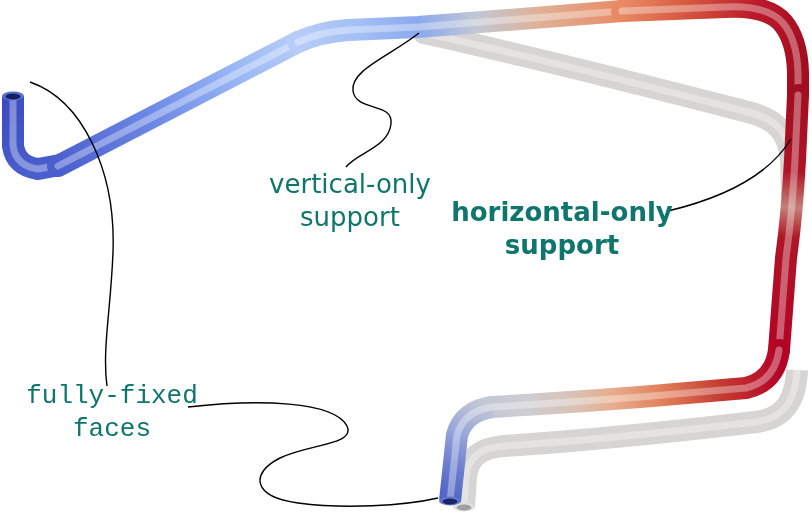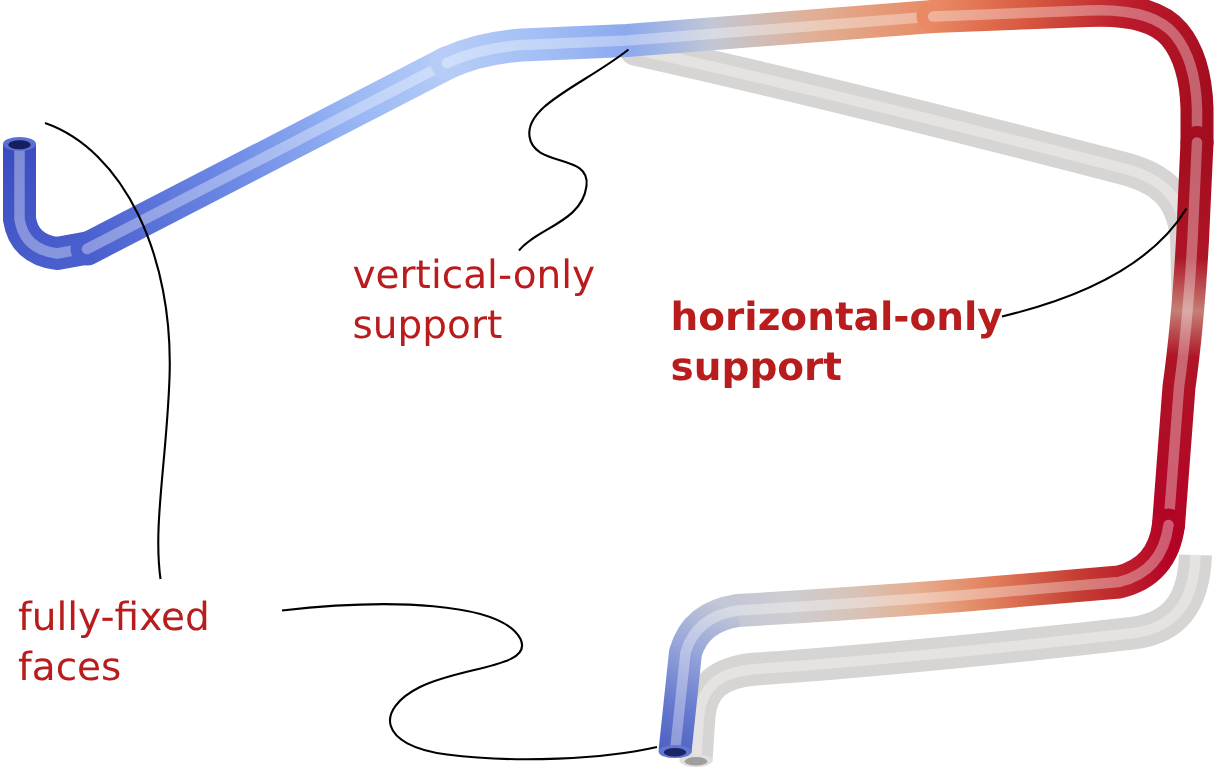--- a/index.html
+++ b/index.html
@@ -10,29 +10,30 @@
     background: #ffffff;
     overflow: hidden;
     font-family: "DejaVu Sans", sans-serif;
   }
   #scene { position: absolute; left: 0; top: 0; }
   .pipe    { stroke-width: 22px; fill: none; }
   .pipe-hl { stroke-width: 7px;  fill: none; stroke: rgba(255,255,255,0.35); }
   .leader  { stroke: #000000; stroke-width: 1.4px; fill: none; }
   .annotation {
     position: absolute;
-    color: #b91c1c;
+    color: #0f766e;
     font-size: 26px;
     line-height: 1.25;
+    text-align: center;
     white-space: pre-line;
     user-select: none;
   }
   #label-vertical   { left: 235px; top: 168px; width: 230px; }
   #label-horizontal { left: 447px; top: 196px; width: 230px; font-weight: bold; }
-  #label-fixed      { left:  12px; top: 396px; width: 200px; }
+  #label-fixed      { left:  12px; top: 380px; width: 200px; font-family: Liberation Mono, monospace; }
 </style>
 </head>
 <body>
 
 <div id="figure">
 
   <svg id="scene" width="812" height="514" viewBox="0 0 812 514" xmlns="http://www.w3.org/2000/svg">
     <defs>
       <linearGradient id="g-s1" gradientUnits="userSpaceOnUse" x1="13" y1="96" x2="45" y2="170">
         <stop offset="0" stop-color="#3b4cc0"></stop>

